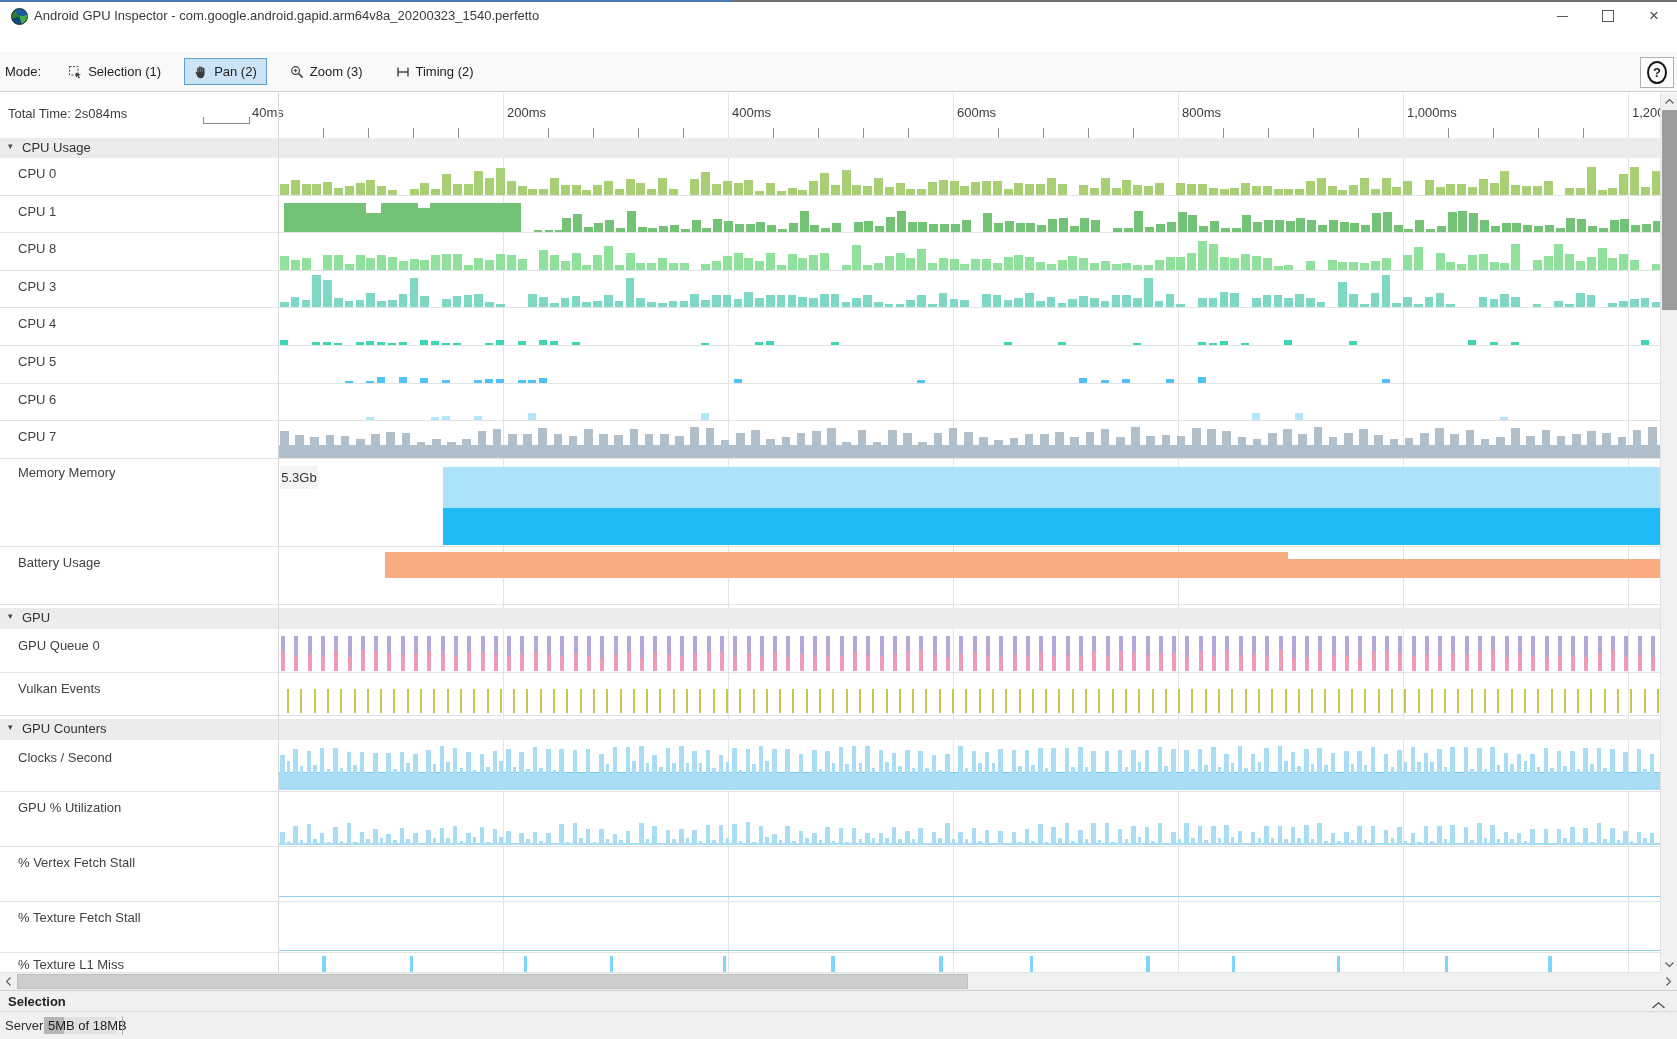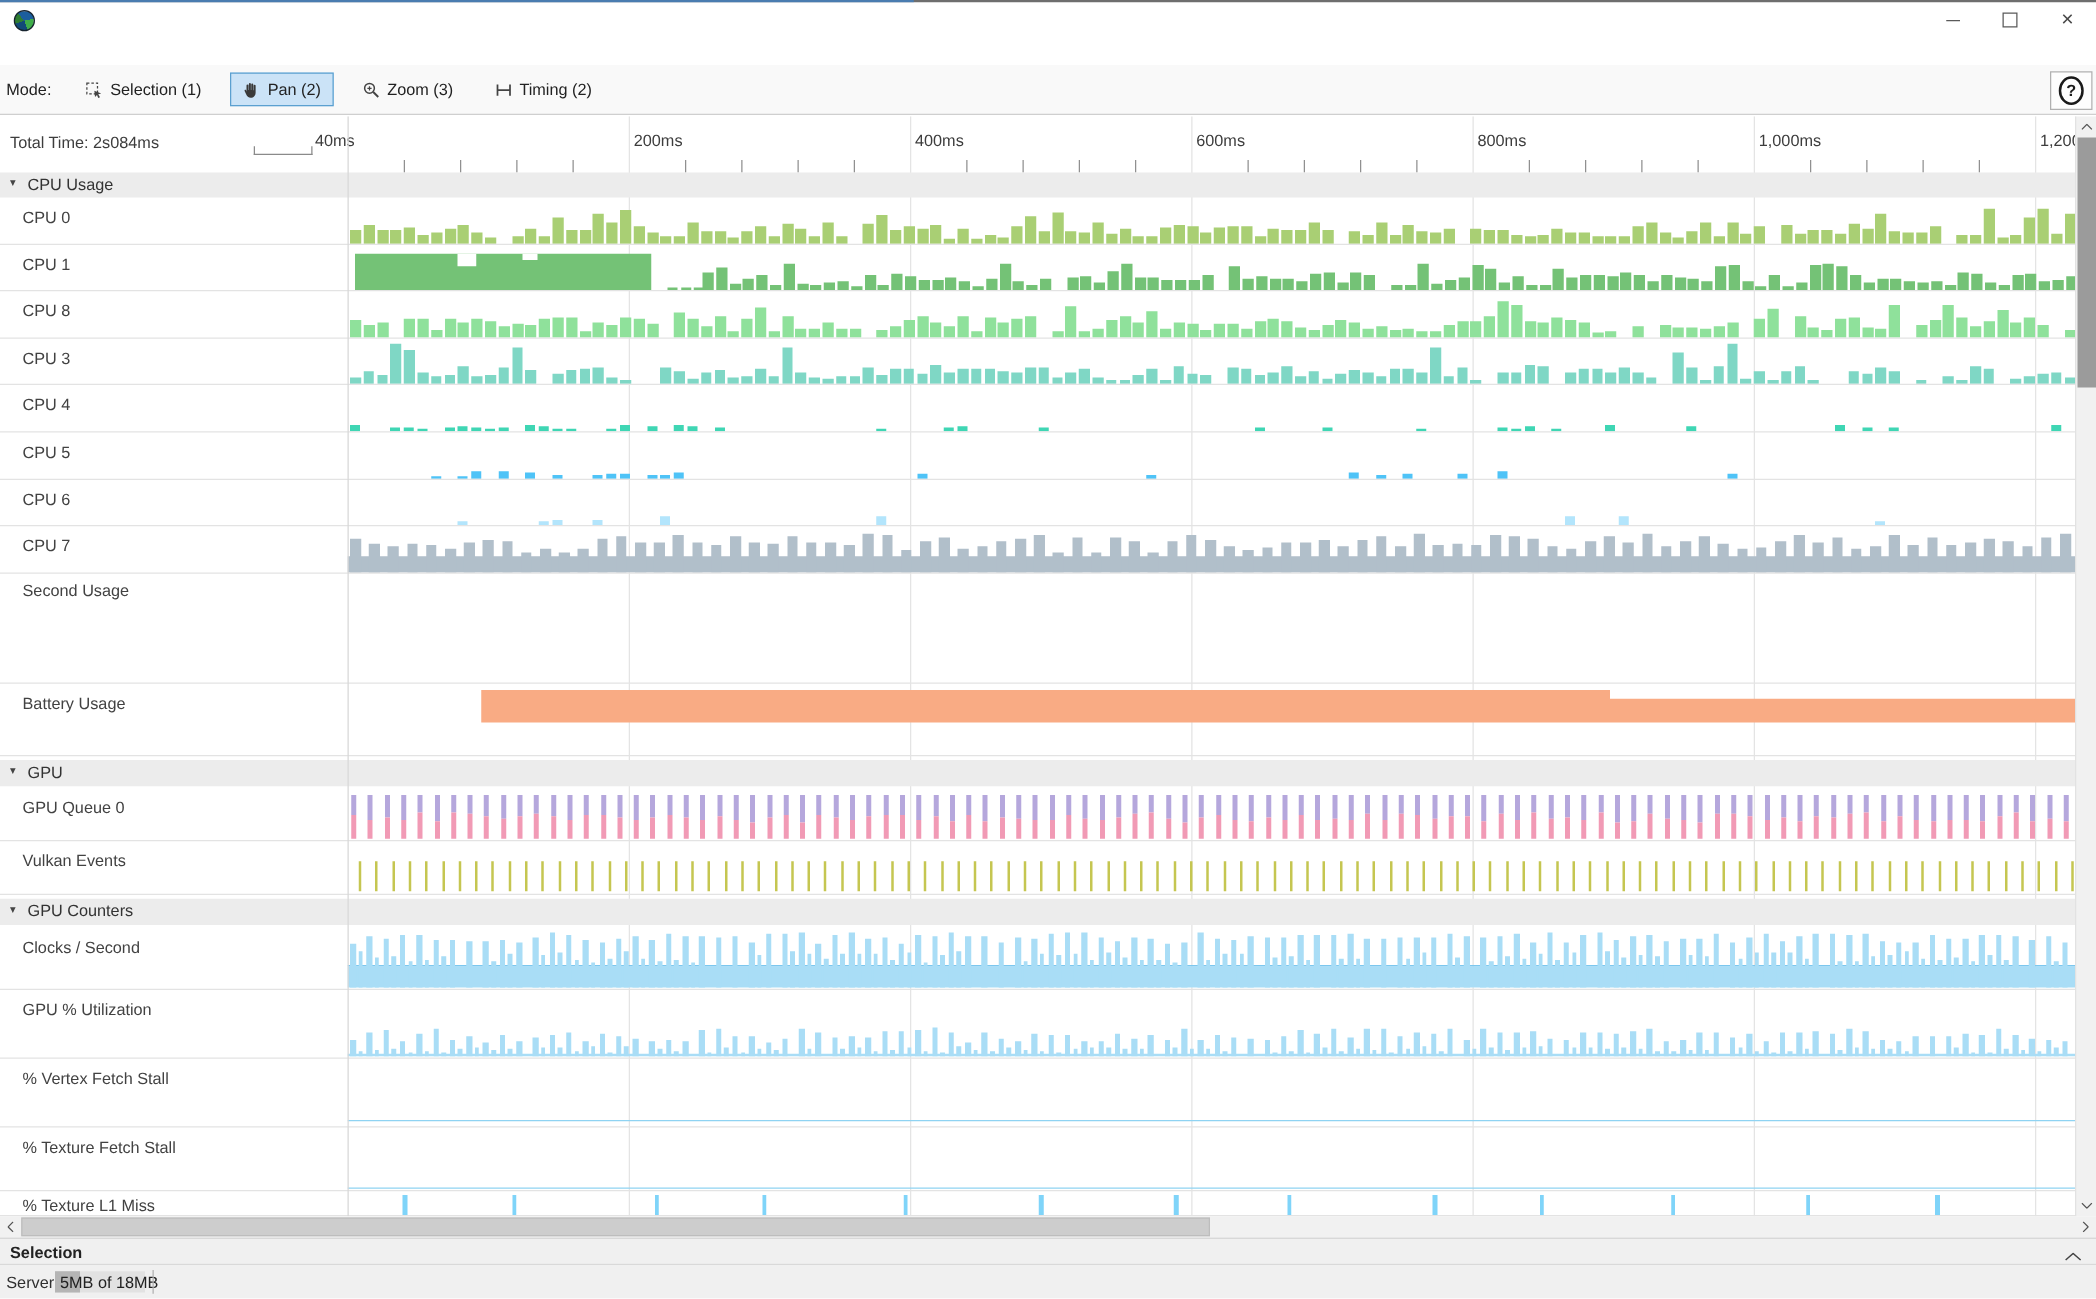--- a/index.html
+++ b/index.html
@@ -66,20 +66,21 @@
 </head>
 <body>
 
 <div id="app">
   <div class="accent">
       <div class="accent-l"></div>
     </div>
 
   <div class="titlebar">
     <span class="appicon"></span>
+    <span class="title">Android GPU Inspector - com.google.android.gapid.arm64v8a_20200323_1540.perfetto</span>
     <span class="wctrls">
       <span class="wbtn">
           <span class="min-glyph"></span>
         </span>
       <span class="wbtn">
           <span class="max-glyph"></span>
         </span>
       <span class="wbtn">
           <span class="close-glyph">×</span>
         </span>
@@ -839,21 +840,26 @@
         <div style="position: absolute; left: 1263.6px; bottom: 1px; width: 8.5px; height: 28.4488px; background: rgb(177, 191, 202);"></div>
         <div style="position: absolute; left: 1278.8px; bottom: 1px; width: 8.5px; height: 22.2552px; background: rgb(177, 191, 202);"></div>
         <div style="position: absolute; left: 1294px; bottom: 1px; width: 8.5px; height: 23.545px; background: rgb(177, 191, 202);"></div>
         <div style="position: absolute; left: 1309.2px; bottom: 1px; width: 8.5px; height: 26.5474px; background: rgb(177, 191, 202);"></div>
         <div style="position: absolute; left: 1324.4px; bottom: 1px; width: 8.5px; height: 24.9254px; background: rgb(177, 191, 202);"></div>
         <div style="position: absolute; left: 1339.6px; bottom: 1px; width: 8.5px; height: 20.5256px; background: rgb(177, 191, 202);"></div>
         <div style="position: absolute; left: 1354.8px; bottom: 1px; width: 8.5px; height: 27.6852px; background: rgb(177, 191, 202);"></div>
         <div style="position: absolute; left: 1370px; bottom: 1px; width: 8.5px; height: 30.7466px; background: rgb(177, 191, 202);"></div>
       </div>
       <div style="position: absolute; left: 0px; top: 365px; width: 1660px; height: 1px; background: rgb(227, 227, 227); z-index: 1;"></div>
-      <div style="position: absolute; left: 18px; top: 372px; color: rgb(66, 66, 66); z-index: 1; white-space: nowrap;">Second Usage</div>
+      <div style="position: absolute; left: 18px; top: 372px; color: rgb(66, 66, 66); z-index: 1; white-space: nowrap;">Memory Memory</div>
+      <div style="position: absolute; left: 278px; top: 366px; width: 1382px; height: 88px; overflow: hidden; z-index: 1;">
+        <div style="position: absolute; left: 2px; top: 7px; width: 38px; height: 23px; background: rgb(244, 244, 244); color: rgb(51, 51, 51); text-align: center; line-height: 23px;">5.3Gb</div>
+        <div style="position: absolute; left: 165px; top: 8px; width: 1217px; height: 41px; background: rgb(172, 227, 250);"></div>
+        <div style="position: absolute; left: 165px; top: 49px; width: 1217px; height: 37px; background: rgb(31, 188, 248);"></div>
+      </div>
       <div style="position: absolute; left: 0px; top: 453px; width: 1660px; height: 1px; background: rgb(227, 227, 227); z-index: 1;"></div>
       <div style="position: absolute; left: 18px; top: 462px; color: rgb(66, 66, 66); z-index: 1; white-space: nowrap;">Battery Usage</div>
       <div style="position: absolute; left: 278px; top: 454px; width: 1382px; height: 58px; overflow: hidden; z-index: 1;">
         <div style="position: absolute; left: 107px; top: 5px; width: 903px; height: 26px; background: rgb(249, 171, 132);"></div>
         <div style="position: absolute; left: 1010px; top: 12px; width: 372px; height: 19px; background: rgb(249, 171, 132);"></div>
       </div>
       <div style="position: absolute; left: 0px; top: 511px; width: 1660px; height: 1px; background: rgb(227, 227, 227); z-index: 1;"></div>
       <div style="position: absolute; left: 0px; top: 515px; width: 1660px; height: 21px; background: rgb(236, 236, 236); z-index: 2;">
         <div style="position: absolute; left: 8px; top: 3px; font-size: 9px; color: rgb(68, 68, 68);">▾</div>
         <div style="position: absolute; left: 22px; top: 2px; color: rgb(51, 51, 51); white-space: nowrap;">GPU</div>

